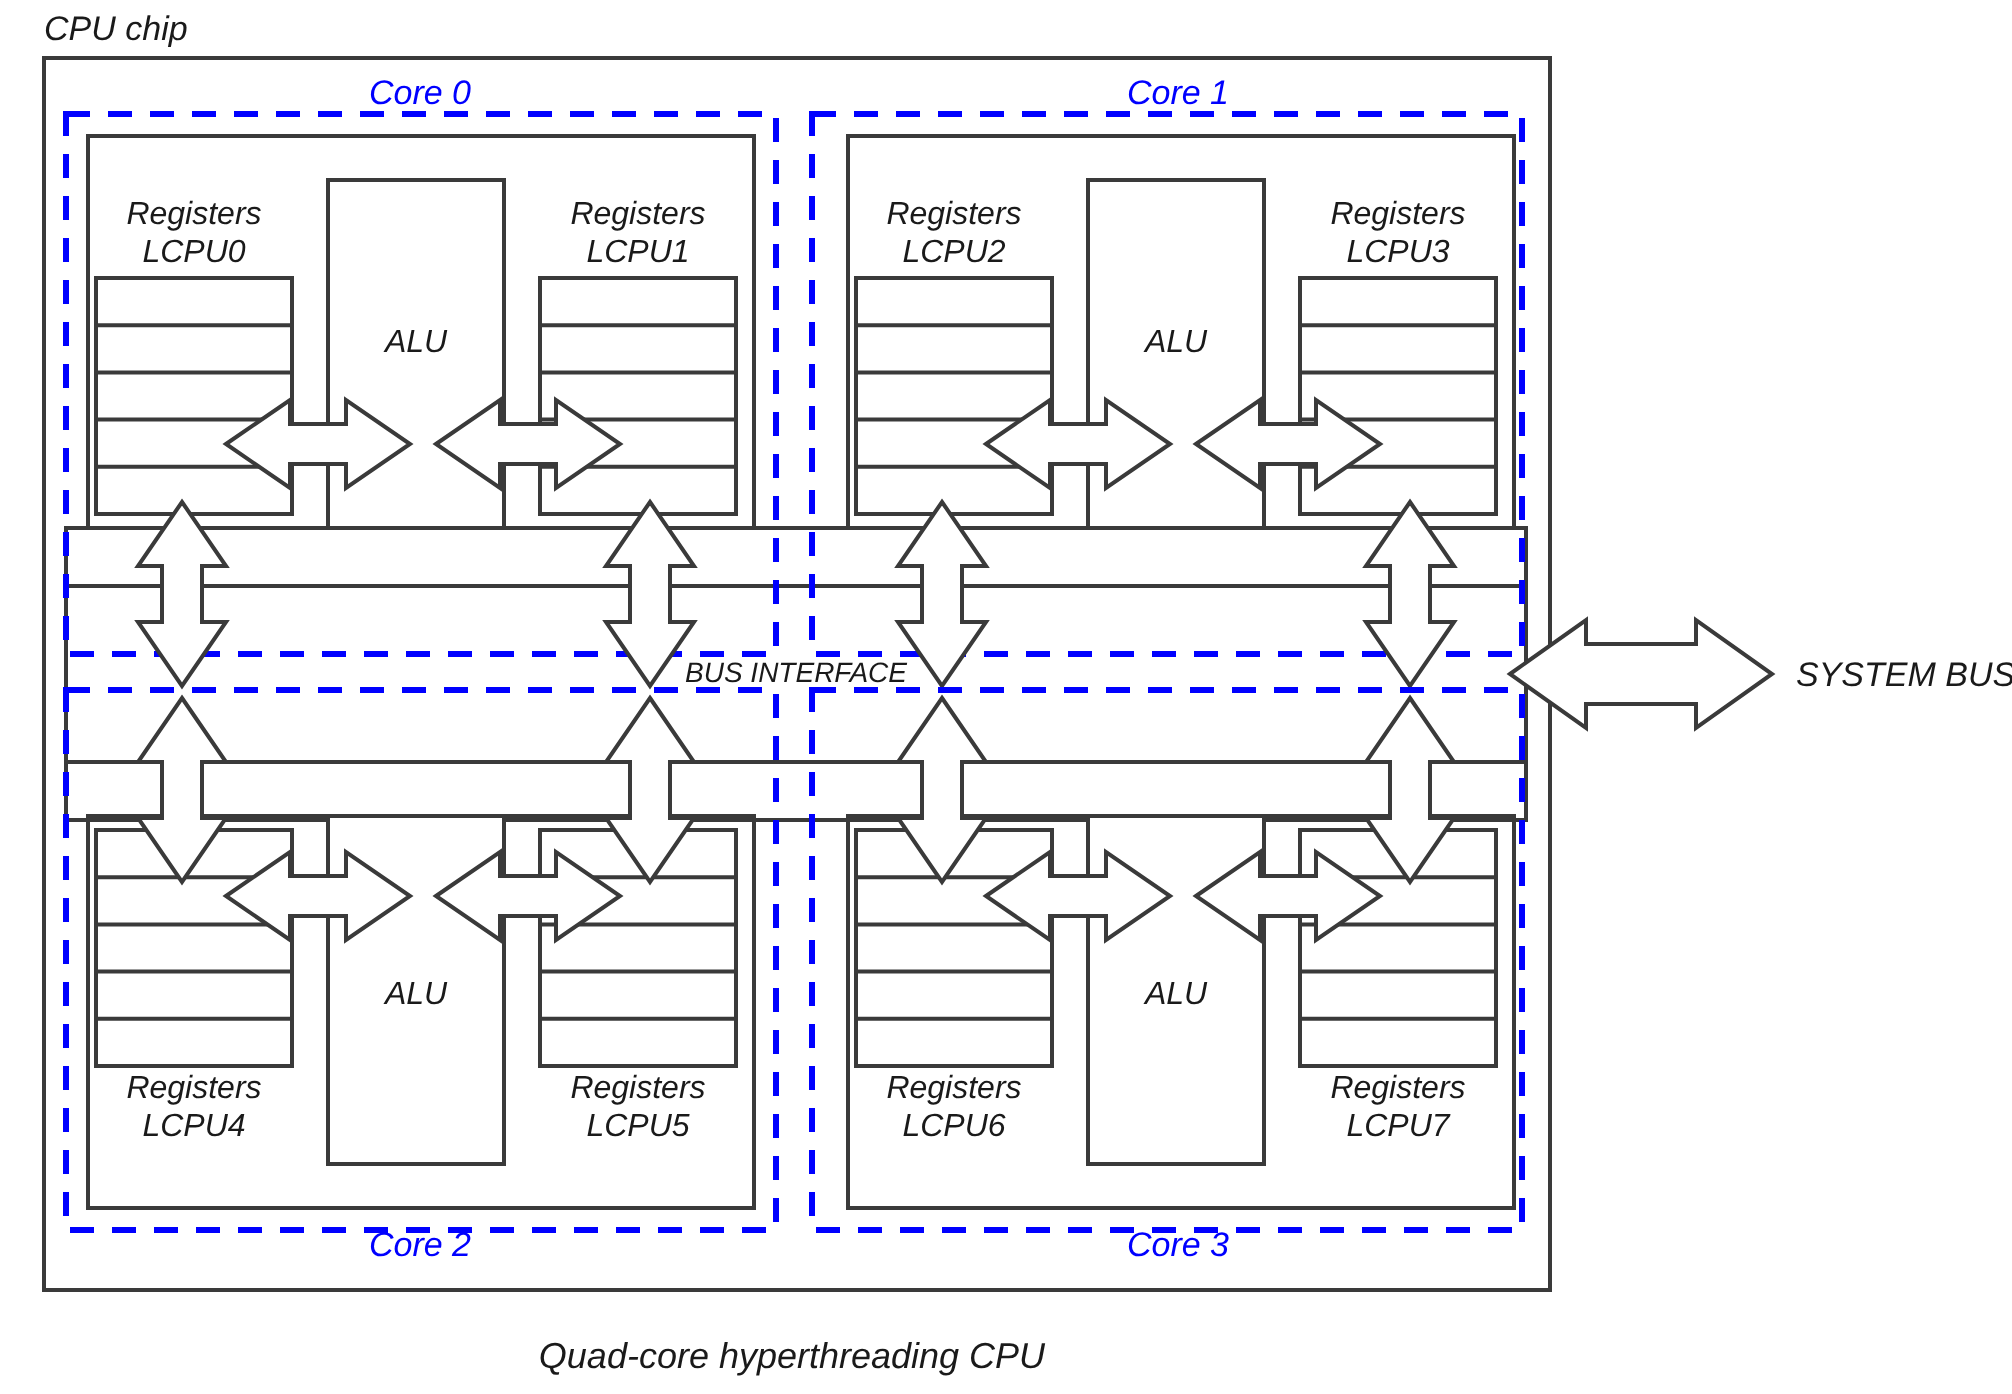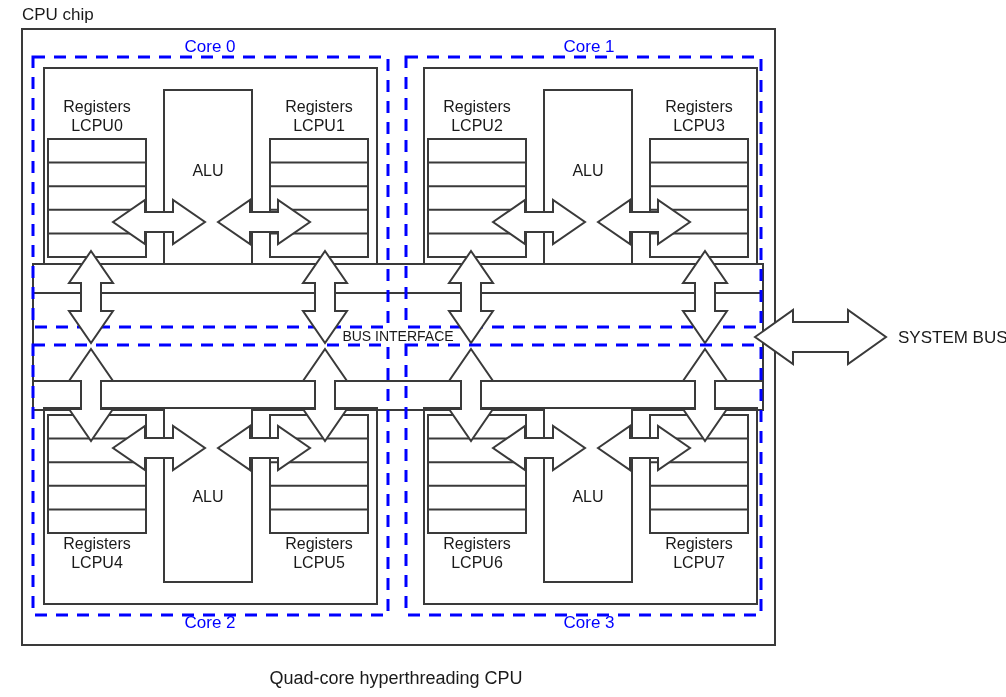--- a/index.html
+++ b/index.html
@@ -10,20 +10,21 @@
   body {
     width: 1006px;
     height: 697px;
     font-family: "Liberation Sans", sans-serif;
     overflow: hidden;
   }
   #diagram-root {
     position: relative;
     width: 1006px;
     height: 697px;
+    font-style: italic;
   }
   svg#cpu-svg {
     display: block;
     width: 1006px;
     height: 697px;
   }
   .solid-stroke {
     fill: none;
     stroke: #3a3a3a;
     stroke-width: 2;

